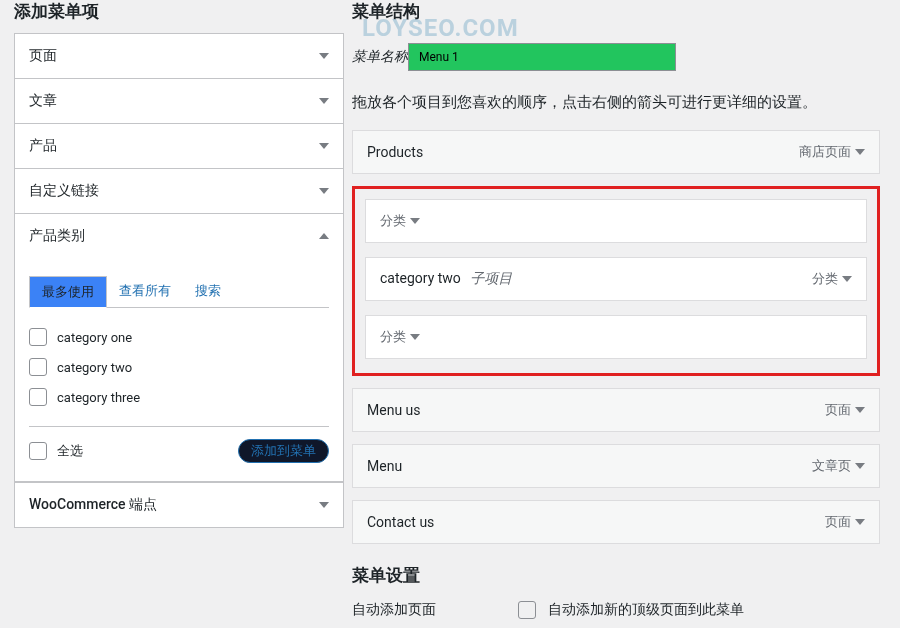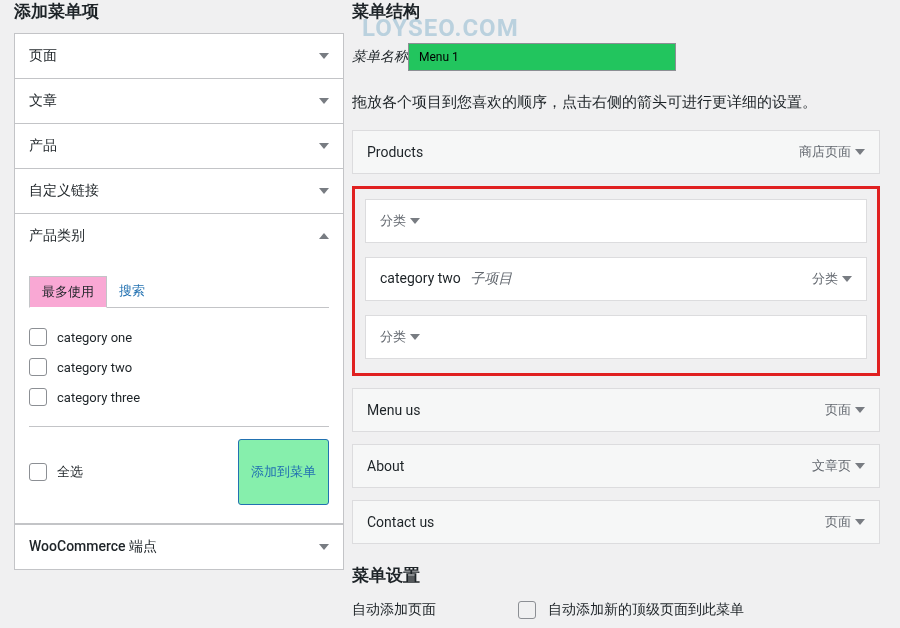--- a/index.html
+++ b/index.html
@@ -87,21 +87,21 @@
       padding: 6px 12px;
       cursor: pointer;
       color: #2271b1;
       font-size: 13px;
     }
     .tab.active {
       color: #1d2327;
       border: 1px solid #c3c4c7;
       border-bottom: 1px solid #fff;
       margin-bottom: -1px;
-      background: #f9a8d4;
+      background: #3b82f6;
     }
     .checkbox-list {
       margin-top: 14px;
     }
     .checkbox-row {
       display: flex;
       align-items: center;
       gap: 10px;
       padding: 6px 0;
       cursor: pointer;
@@ -120,24 +120,24 @@
       display: flex;
       justify-content: space-between;
       align-items: center;
       border-top: 1px solid #c3c4c7;
       padding: 12px 0 4px 0;
       margin-top: 14px;
     }
     .add-btn {
       border: 1px solid #2271b1;
       color: #2271b1;
-      background: #86efac;
-      padding: 23px 12px;
+      background: #0f172a;
+      padding: 2px 12px;
       font-size: 13px;
-      border-radius: 3px;
+      border-radius: 13px;
       cursor: pointer;
     }
     .menu-name-row {
       display: flex;
       align-items: center;
       padding: 10px 0 16px 0;
       margin-bottom: 6px;
     }
     .menu-name-row label {
       font-style: italic;
@@ -238,20 +238,21 @@
       <span>自定义链接</span>
       <span class="caret"></span>
     </div>
     <div class="accordion-header open">
       <span>产品类别</span>
       <span class="caret up"></span>
     </div>
     <div class="accordion-body">
       <div class="tabs">
         <div class="tab active">最多使用</div>
+        <div class="tab">查看所有</div>
         <div class="tab">搜索</div>
       </div>
       <div class="checkbox-list">
         <label class="checkbox-row">
           <span class="cb"></span>
           <span>category one</span>
         </label>
         <label class="checkbox-row">
           <span class="cb"></span>
           <span>category two</span>
@@ -319,21 +320,21 @@
     </div>
 
     <div class="menu-item">
       <span>Menu us</span>
       <span class="menu-item-right">
         <span>页面</span>
         <span class="caret"></span>
       </span>
     </div>
     <div class="menu-item">
-      <span>About</span>
+      <span>Menu</span>
       <span class="menu-item-right">
         <span>文章页</span>
         <span class="caret"></span>
       </span>
     </div>
     <div class="menu-item">
       <span>Contact us</span>
       <span class="menu-item-right">
         <span>页面</span>
         <span class="caret"></span>

